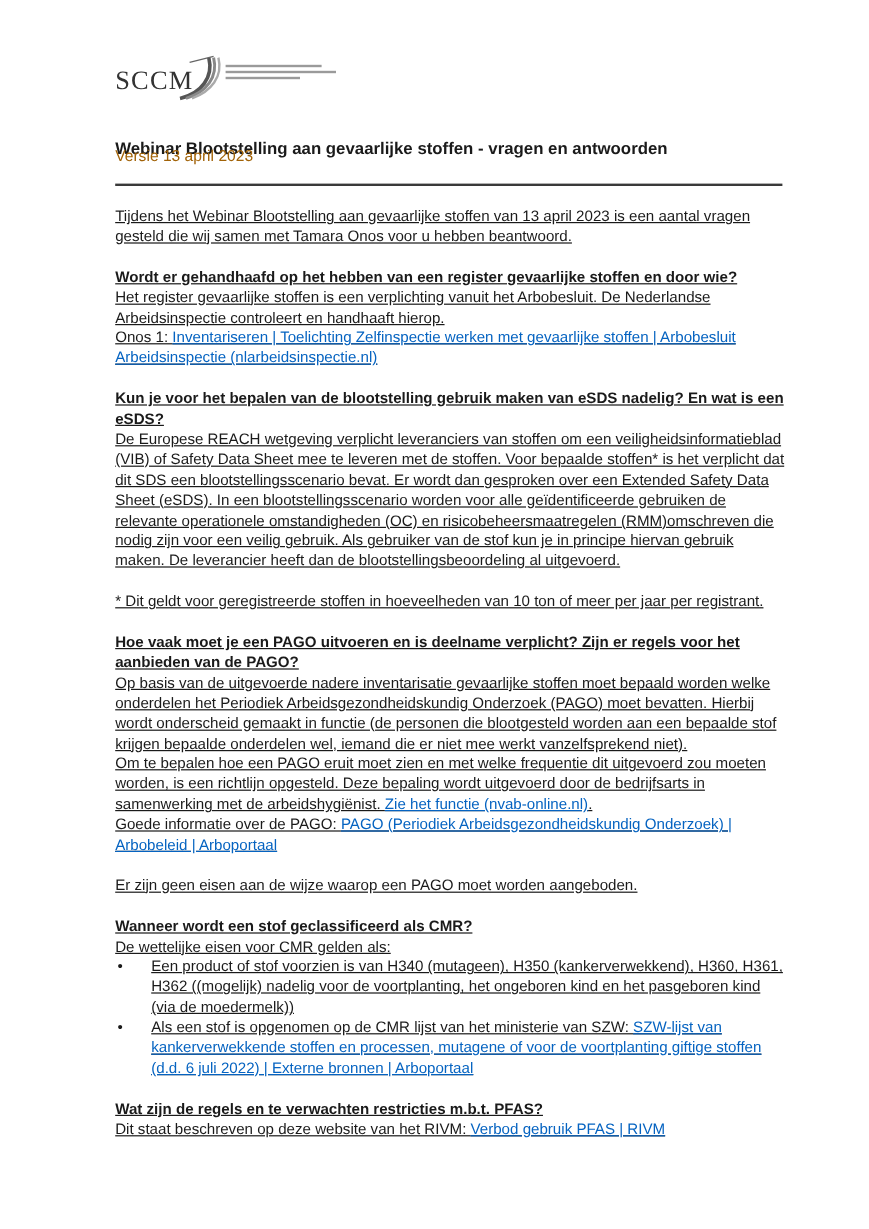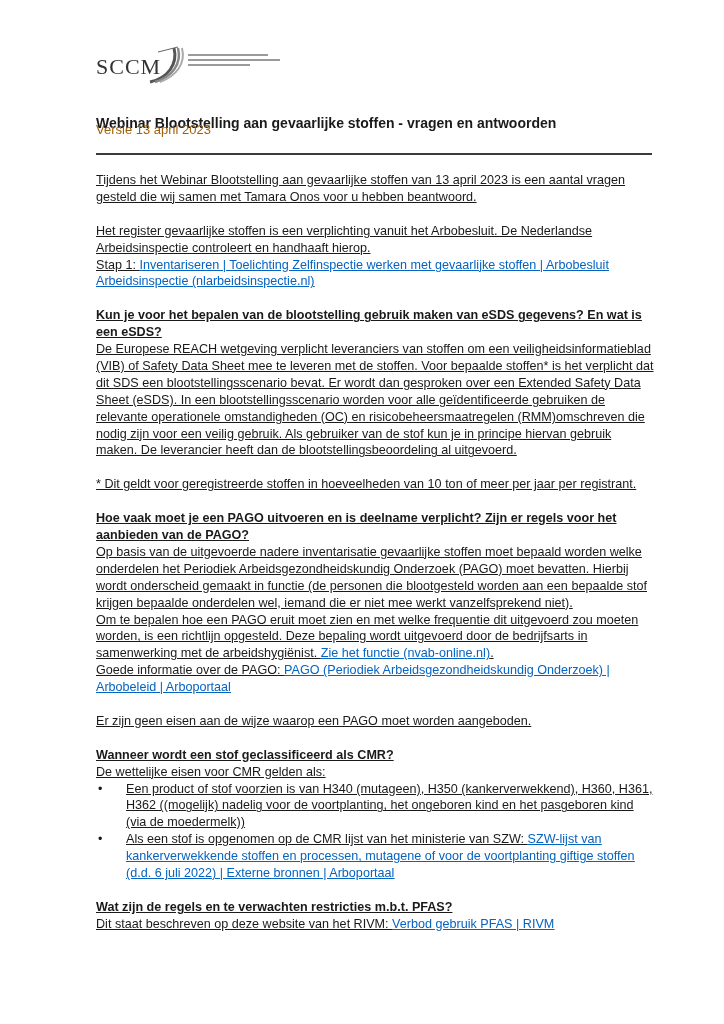--- a/index.html
+++ b/index.html
@@ -48,25 +48,26 @@
   </div>
 
   <div class="title">Webinar Blootstelling aan gevaarlijke stoffen - vragen en antwoorden</div>
   <div class="version">Versie 13 april 2023</div>
   <div class="rule"></div>
 
   <div class="content">
     <p>Tijdens het Webinar Blootstelling aan gevaarlijke stoffen van 13 april 2023 is een aantal vragen gesteld die wij samen met Tamara Onos voor u hebben beantwoord.</p>
     <div class="gap"></div>
 
+    <p class="q">Wordt er gehandhaafd op het hebben van een register gevaarlijke stoffen en door wie?</p>
     <p>Het register gevaarlijke stoffen is een verplichting vanuit het Arbobesluit. De Nederlandse Arbeidsinspectie controleert en handhaaft hierop.</p>
-    <p><span>Stap 1: </span><a class="link">Inventariseren | Toelichting Zelfinspectie werken met gevaarlijke stoffen | Arbobesluit Arbeidsinspectie (nlarbeidsinspectie.nl)</a></p>
+    <p><span>Onos 1: </span><a class="link">Inventariseren | Toelichting Zelfinspectie werken met gevaarlijke stoffen | Arbobesluit Arbeidsinspectie (nlarbeidsinspectie.nl)</a></p>
     <div class="gap"></div>
 
-    <p class="q">Kun je voor het bepalen van de blootstelling gebruik maken van eSDS gegevens? En wat is een eSDS?</p>
+    <p class="q">Kun je voor het bepalen van de blootstelling gebruik maken van eSDS nadelig? En wat is een eSDS?</p>
     <p>De Europese REACH wetgeving verplicht leveranciers van stoffen om een veiligheidsinformatieblad (VIB) of Safety Data Sheet mee te leveren met de stoffen. Voor bepaalde stoffen* is het verplicht dat dit SDS een blootstellingsscenario bevat. Er wordt dan gesproken over een Extended Safety Data Sheet (eSDS). In een blootstellingsscenario worden voor alle geïdentificeerde gebruiken de relevante operationele omstandigheden (OC) en risicobeheersmaatregelen (RMM)omschreven die nodig zijn voor een veilig gebruik. Als gebruiker van de stof kun je in principe hiervan gebruik maken. De leverancier heeft dan de blootstellingsbeoordeling al uitgevoerd.</p>
     <div class="gap"></div>
     <p>* Dit geldt voor geregistreerde stoffen in hoeveelheden van 10 ton of meer per jaar per registrant.</p>
     <div class="gap"></div>
 
     <p class="q">Hoe vaak moet je een PAGO uitvoeren en is deelname verplicht? Zijn er regels voor het aanbieden van de PAGO?</p>
     <p>Op basis van de uitgevoerde nadere inventarisatie gevaarlijke stoffen moet bepaald worden welke onderdelen het Periodiek Arbeidsgezondheidskundig Onderzoek (PAGO) moet bevatten. Hierbij wordt onderscheid gemaakt in functie (de personen die blootgesteld worden aan een bepaalde stof krijgen bepaalde onderdelen wel, iemand die er niet mee werkt vanzelfsprekend niet).</p>
     <p><span>Om te bepalen hoe een PAGO eruit moet zien en met welke frequentie dit uitgevoerd zou moeten worden, is een richtlijn opgesteld. Deze bepaling wordt uitgevoerd door de bedrijfsarts in samenwerking met de arbeidshygiënist. </span><a class="link">Zie het functie (nvab-online.nl)</a><span>.</span></p>
     <p><span>Goede informatie over de PAGO: </span><a class="link">PAGO (Periodiek Arbeidsgezondheidskundig Onderzoek) | Arbobeleid | Arboportaal</a></p>
     <div class="gap"></div>

